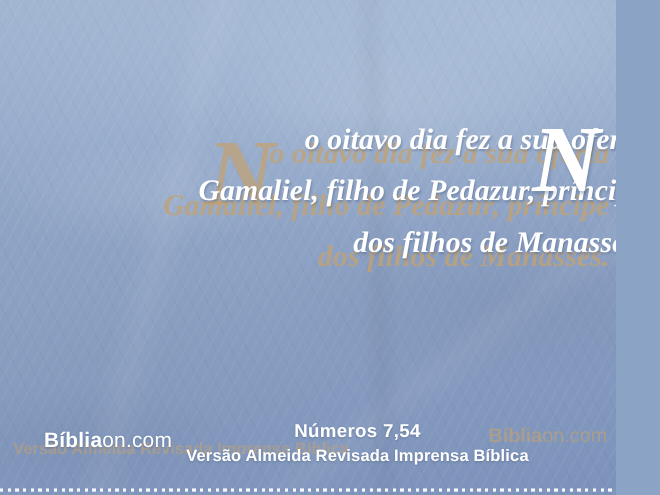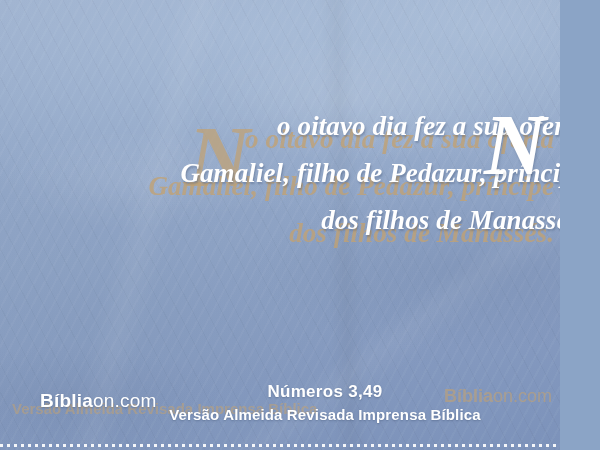--- a/index.html
+++ b/index.html
@@ -236,21 +236,21 @@
       <span class="b1">Bíblia</span><span class="b2">on.com</span>
     </div>
 
     <div class="ref-ghost">Versão Almeida Revisada Imprensa Bíblica</div>
 
     <div class="brand">
       <span class="b1">Bíblia</span><span class="b2">on.com</span>
     </div>
 
     <div class="ref-block">
-      <div class="ref-title">Números 3,49</div>
+      <div class="ref-title">Números 7,54</div>
       <div class="ref-version">Versão Almeida Revisada Imprensa Bíblica</div>
     </div>
 
   </div>
 
   <div class="dashed-rule"></div>
 
 </div>
 
 </body></html>

